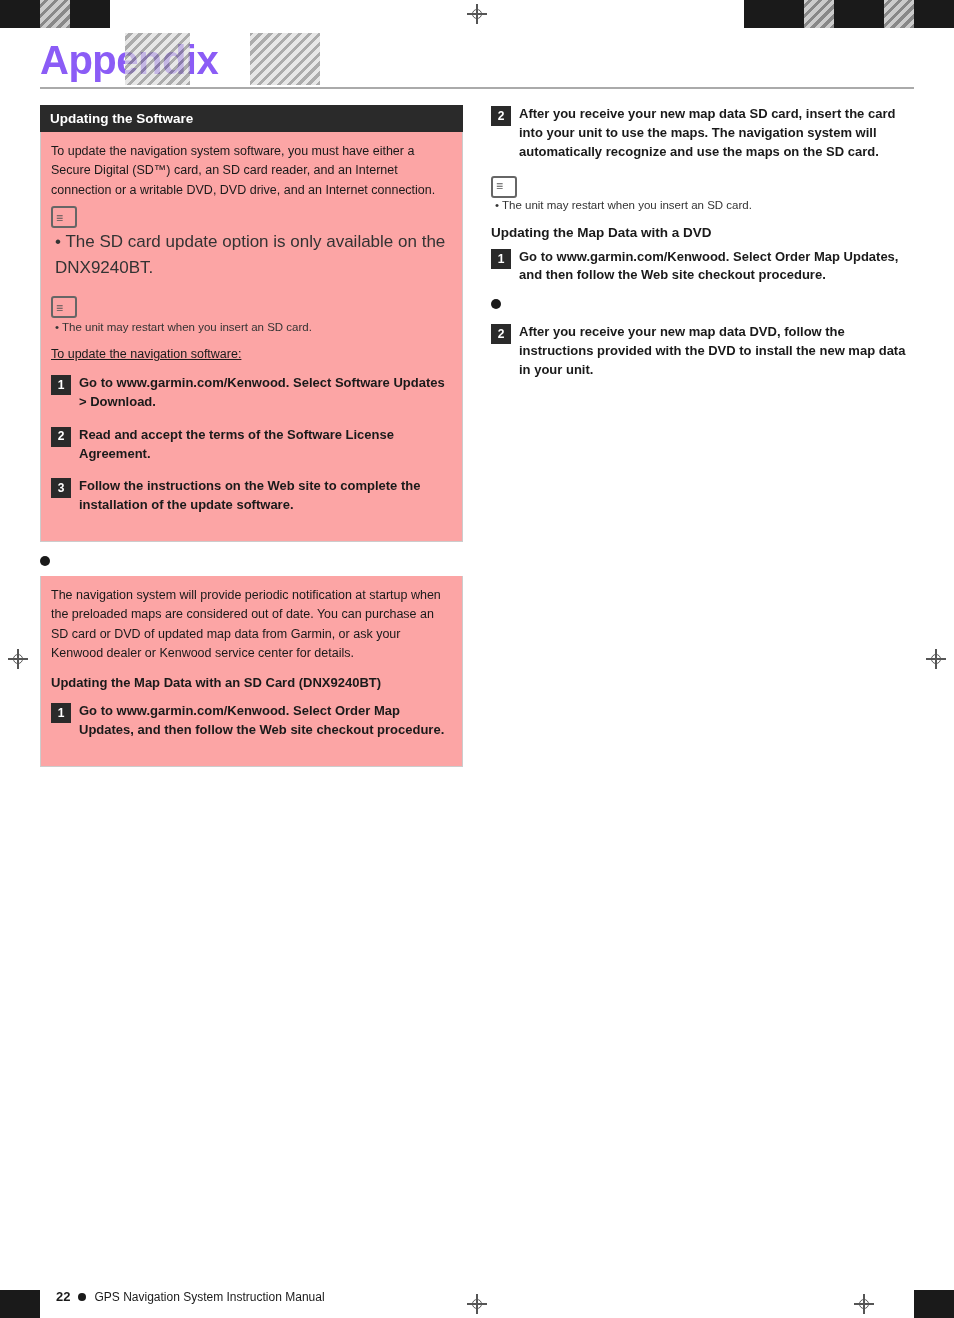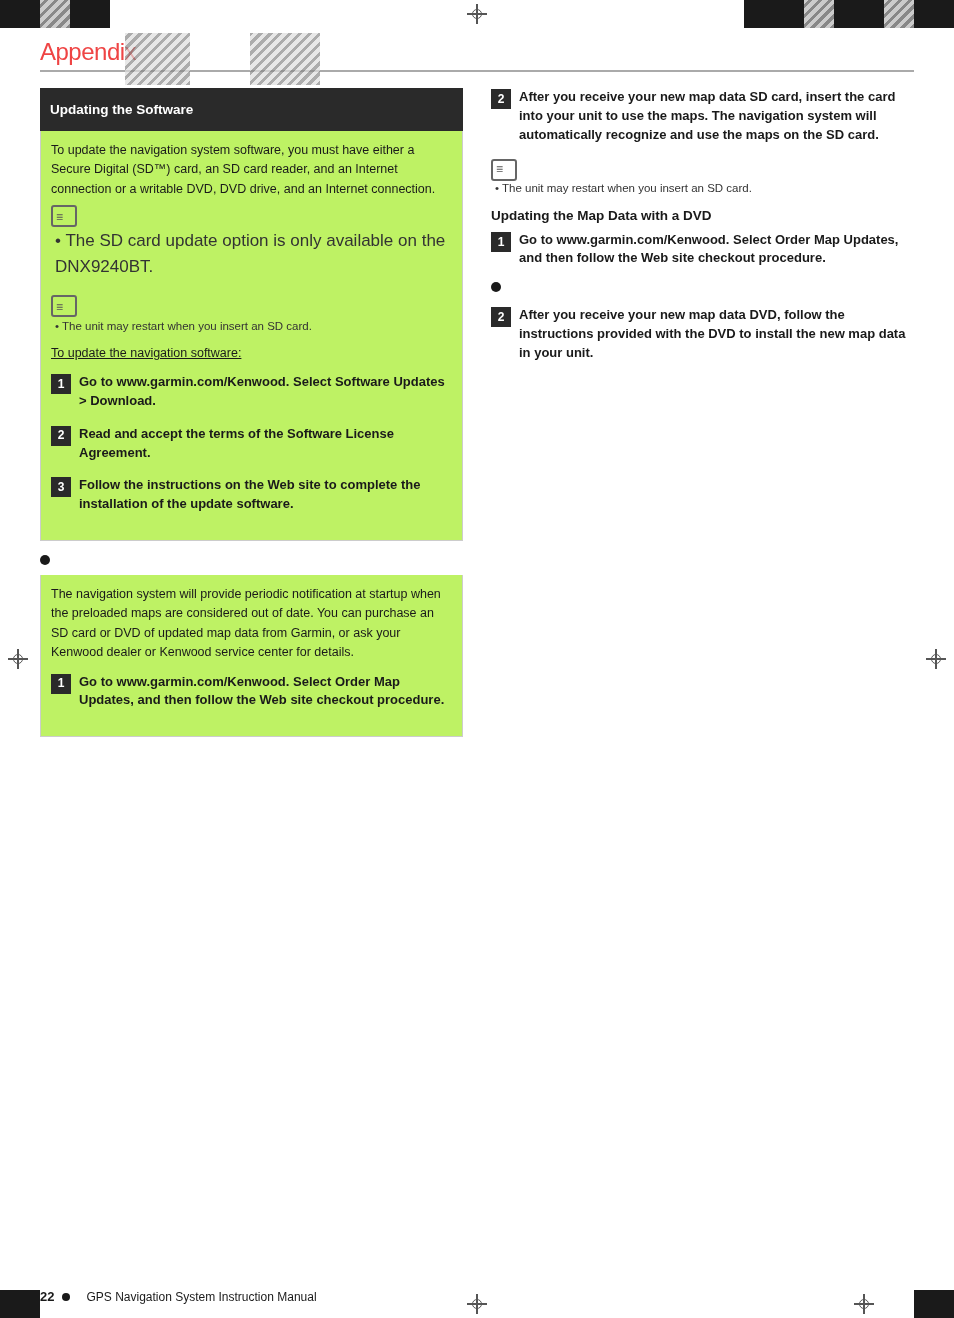--- a/index.html
+++ b/index.html
@@ -50,23 +50,23 @@
       bottom: 38px;
     }
 
     
     .title-area {
       position: relative;
       margin-bottom: 16px;
     }
 
     .page-title {
-      font-size: 24px;
-      font-weight: normal;
-      color: #ef4444;
+      font-size: 40px;
+      font-weight: bold;
+      color: #8b5cf6;
       letter-spacing: -0.5px;
       display: inline-block;
     }
 
     .title-line {
       border-bottom: 2px solid #aaa;
       margin-top: 4px;
       width: 100%;
     }
 
@@ -99,31 +99,31 @@
     
     .section-box {
       margin-bottom: 14px;
     }
 
     .section-header {
       background: #2a2a2a;
       color: #ffffff;
       font-size: 13.5px;
       font-weight: bold;
-      padding: 14px 10px;
+      padding: 6px 10px;
       margin-bottom: 0;
     }
 
     .section-body {
       border: 1px solid #ccc;
       border-top: none;
       padding: 10px 15px 12px 10px;
       font-size: 12.5px;
       line-height: 1.55;
-      background: #bef264;
+      background: #fca5a5;
     }
 
     .note-item {
       font-size: 11.5px;
       color: #333;
       margin: 2px 0 6px 4px;
     }
 
     .note-item::before {
       content: '• ';
@@ -172,21 +172,21 @@
       font-size: 13.5px;
       font-weight: bold;
       color: #1a1a1a;
       margin: 12px 0 8px 0;
     }
 
     
     .page-footer {
       position: absolute;
       bottom: 14px;
-      left: 40px;
+      left: 56px;
       right: 40px;
       display: flex;
       align-items: center;
       gap: 8px;
     }
 
     .footer-page-num {
       font-size: 13px;
       font-weight: bold;
       color: #1a1a1a;
@@ -195,21 +195,20 @@
     .footer-dot {
       width: 8px;
       height: 8px;
       background: #1a1a1a;
       border-radius: 50%;
     }
 
     .footer-text {
       font-size: 12px;
       color: #1a1a1a;
-      margin-left: 8px;
     }
 
     
     .stripe-pattern {
       background: repeating-linear-gradient(
         -45deg,
         #888 0px,
         #888 3px,
         #ddd 3px,
         #ddd 7px
@@ -361,20 +360,21 @@
           </div>
         </div>
       </div>
 
       <div class="section-bullet"></div>
 
       <div class="section-box">
         <div class="section-body">
           <p style="font-size:12.5px;line-height:1.55;margin-bottom:10px;">The navigation system will provide periodic notification at startup when the preloaded maps are considered out of date. You can purchase an SD card or DVD of updated map data from Garmin, or ask your Kenwood dealer or Kenwood service center for details.</p>
 
+          <p style="font-size:13px;font-weight:bold;line-height:1.45;margin-bottom:10px;">Updating the Map Data with an SD Card (DNX9240BT)</p>
 
           <div class="step">
             <div class="step-num">1</div>
             <div class="step-text">Go to www.garmin.com/Kenwood. Select Order Map Updates, and then follow the Web site checkout procedure.</div>
           </div>
         </div>
       </div>
 
     </div>
 

